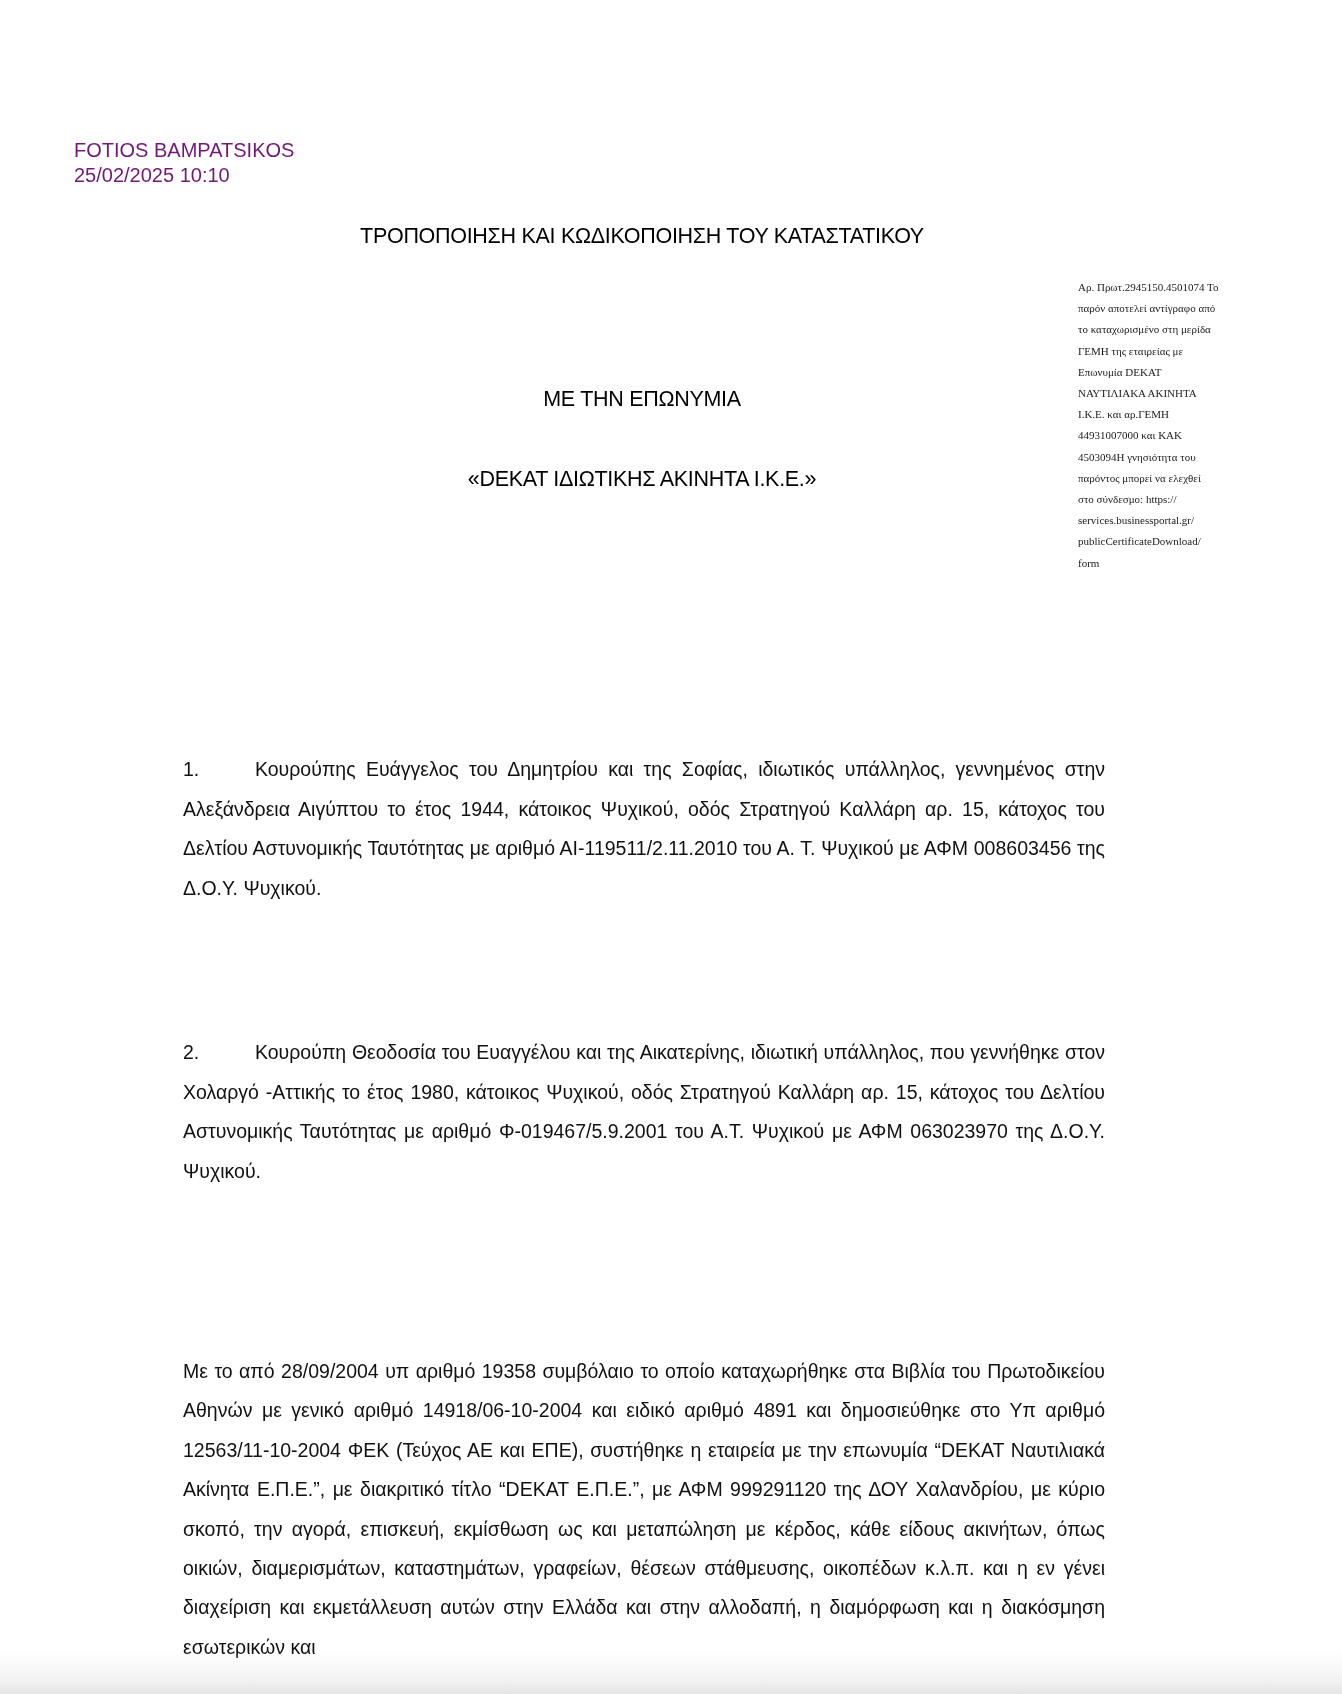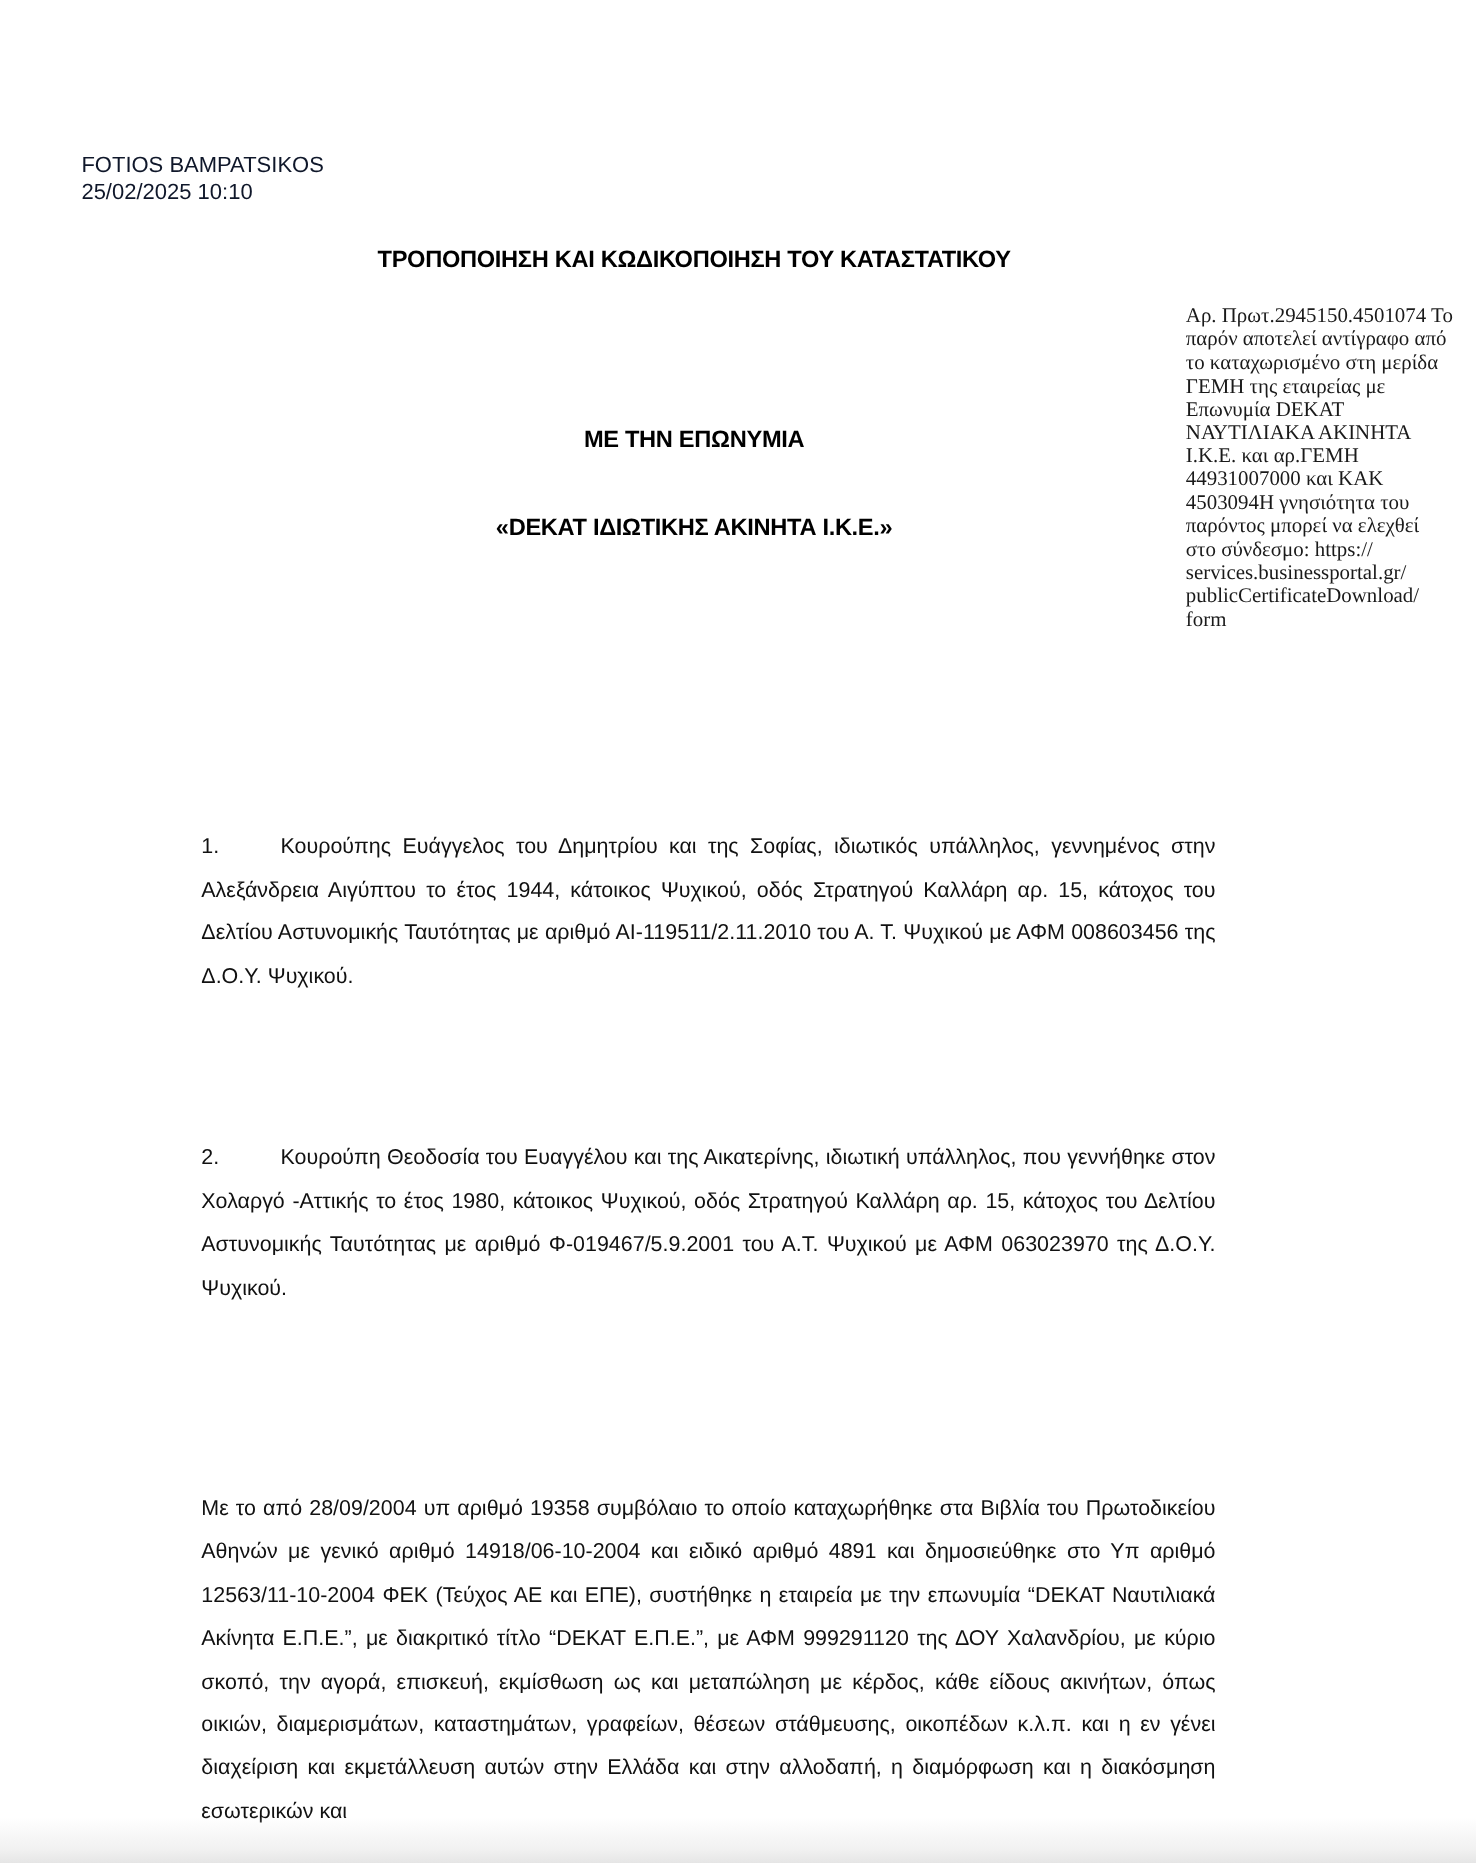--- a/index.html
+++ b/index.html
@@ -15,47 +15,47 @@
     overflow: hidden;
     font-family: "Liberation Sans", sans-serif;
     color: #141414;
   }
   .doc-header {
     position: absolute;
     left: 74px;
     top: 138px;
     font-size: 20px;
     line-height: 25px;
-    color: #0f172a;
+    color: #701a75;
     white-space: nowrap;
   }
   .heading {
     position: absolute;
-    left: 171px;
+    left: 182px;
     width: 920px;
     text-align: center;
-    font-weight: 700;
+    font-weight: 400;
     font-size: 21.5px;
     letter-spacing: -0.3px;
     color: #000000;
     white-space: nowrap;
   }
   #heading-main  { top: 224px; }
   #heading-sub1  { top: 306px; }
   #heading-sub2  { top: 387px; text-align: center; }
   #heading-name  { top: 467px; }
   #heading-gemi  { top: 543px; }
 
   .margin-note {
     position: absolute;
     left: 1078px;
     top: 277px;
     width: 250px;
     font-family: "Liberation Serif", "DejaVu Serif", serif;
-    font-size: 19px;
+    font-size: 11px;
     line-height: 21.2px;
     color: #1a1a1a;
   }
   .margin-note .note-line { white-space: nowrap; }
 
   .para {
     position: absolute;
     left: 183px;
     width: 922px;
     text-align: justify;

